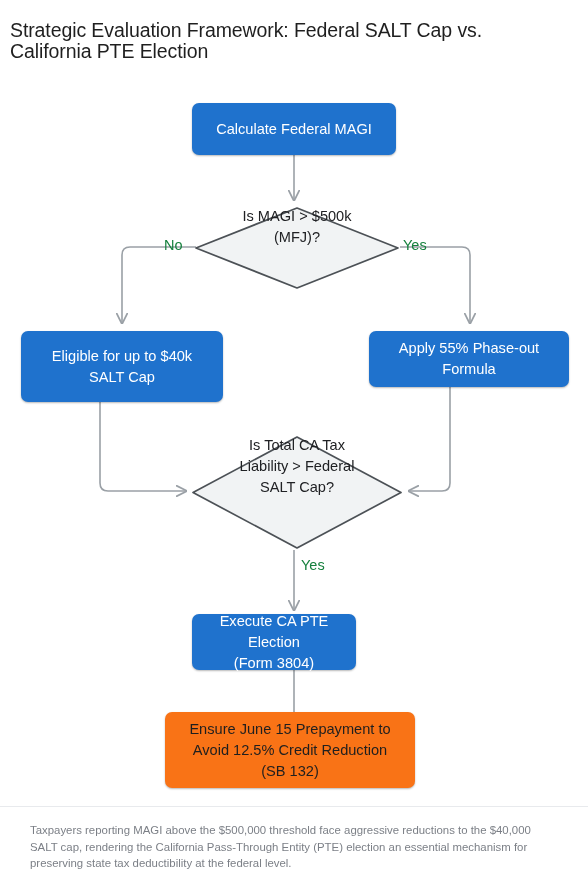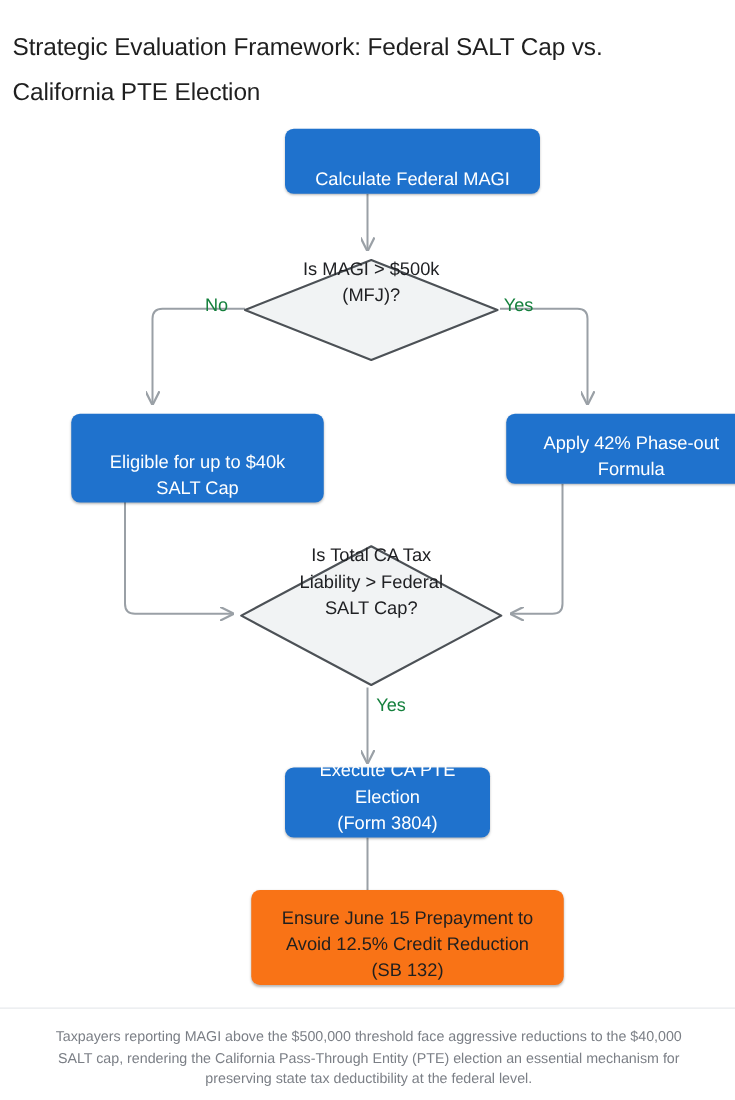--- a/index.html
+++ b/index.html
@@ -13,45 +13,44 @@
     position: relative;
     font-family: "Liberation Sans", "DejaVu Sans", sans-serif;
     overflow: hidden;
   }
   #page-title {
     position: absolute;
     left: 10px;
     top: 20px;
     width: 540px;
     font-size: 19.5px;
-    line-height: 36px;
+    line-height: 21px;
     color: #1f1f1f;
     letter-spacing: -0.1px;
     font-weight: 400;
   }
   #flow-canvas {
     position: absolute;
     left: 0;
     top: 90px;
     width: 588px;
     height: 715px;
   }
   #flow-canvas svg {
     position: absolute;
     left: 0;
     top: 0;
   }
   .node {
     position: absolute;
     box-sizing: border-box;
     display: flex;
-    align-items: flex-end;
+    align-items: center;
     justify-content: center;
     text-align: center;
-    margin-left: 36px;
   }
   .node-process {
     border-radius: 7px;
     color: #ffffff;
     font-size: 14.6px;
     line-height: 21px;
     box-shadow: 0 1px 2px rgba(0,0,0,0.28);
   }
   .node-decision-wrap {
     position: absolute;
@@ -76,21 +75,20 @@
     white-space: nowrap;
   }
   #footer-caption {
     position: absolute;
     left: 30px;
     top: 822px;
     width: 530px;
     font-size: 11.4px;
     line-height: 16.5px;
     color: #7b7f86;
-    text-align: center;
   }
   #footer-rule {
     position: absolute;
     left: 0;
     top: 806px;
     width: 588px;
     height: 1px;
     background: #e8eaed;
   }
 </style>
@@ -145,21 +143,21 @@
 
   <div class="node node-process" style="left:21px; top:241px; width:202px; height:71px; background:#1f72cd;">
     <div>
       <div>Eligible for up to $40k</div>
       <div>SALT Cap</div>
     </div>
   </div>
 
   <div class="node node-process" style="left:369px; top:241px; width:200px; height:56px; background:#1f72cd;">
     <div>
-      <div>Apply 42% Phase-out</div>
+      <div>Apply 55% Phase-out</div>
       <div>Formula</div>
     </div>
   </div>
 
   <div class="node-decision-wrap" style="left:191px; top:345px; width:212px; height:115px;">
     <svg width="212" height="115" viewBox="0 0 212 115">
       <polygon points="106,2 210,57.5 106,113 2,57.5" fill="#f1f3f4" stroke="#4c5156" stroke-width="1.7" stroke-linejoin="round"></polygon>
     </svg>
     <div class="node-decision-label">
       <div>

